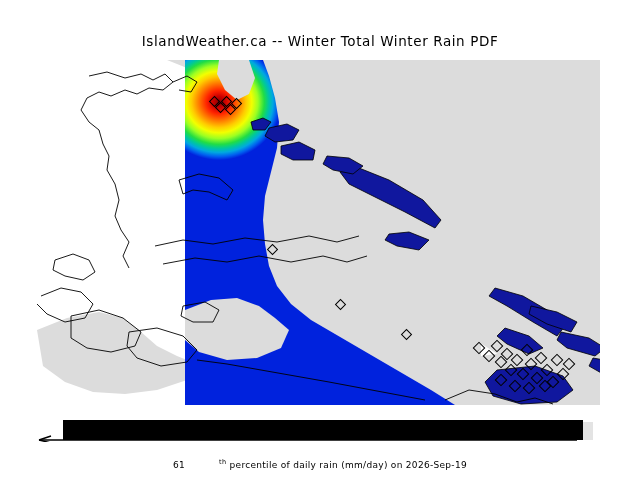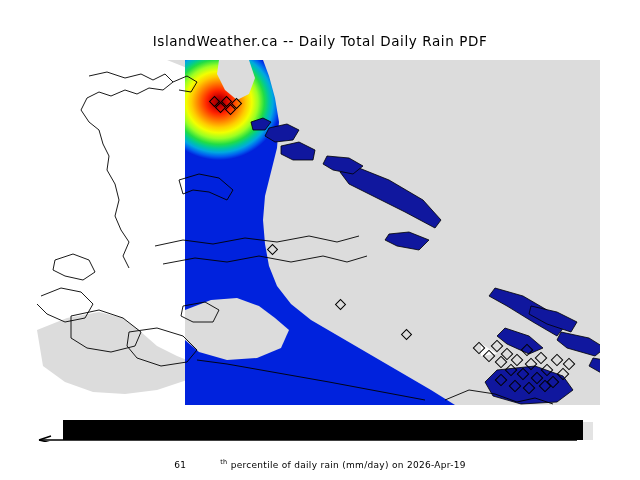--- a/index.html
+++ b/index.html
@@ -130,21 +130,21 @@
     font-size: 6.5px;
     vertical-align: super;
     margin-left: 34px;
   }
 </style>
 </head>
 <body>
 
 <div id="figure">
 
-  <div id="title">IslandWeather.ca -- Daily Total Daily Rain PDF</div>
+  <div id="title">IslandWeather.ca -- Winter Total Winter Rain PDF</div>
 
   <div id="map-panel">
 
     <svg class="coast-svg" viewBox="0 0 563 345" preserveAspectRatio="none">
 
       <path fill="#dcdcdc" stroke="none" d="M130,0 L563,0 L563,345 L540,345 L520,330 L495,316 L470,300
            L448,286 L424,272 L400,258 L372,244 L345,230 L318,218
            L292,206 L268,194 L246,182 L226,168 L210,152 L198,136
            L190,118 L186,100 L184,80 L182,58 L176,38 L166,20 L150,8 Z"></path>
 
@@ -265,16 +265,16 @@
   <div id="colorbar-wrap">
     <div id="colorbar"></div>
     <div id="colorbar-tail"></div>
     <svg id="colorbar-arrow" viewBox="0 0 540 8" preserveAspectRatio="none">
       <path d="M2,6 L540,6" stroke="#000000" stroke-width="1.4" fill="none"></path>
       <path d="M2,6 L14,2 M2,6 L14,9" stroke="#000000" stroke-width="1.4" fill="none"></path>
     </svg>
   </div>
 
   <div id="caption">
-    <span>61</span><sup>th</sup><span> percentile of daily rain (mm/day) on 2026-Apr-19</span>
+    <span>61</span><sup>th</sup><span> percentile of daily rain (mm/day) on 2026-Sep-19</span>
   </div>
 
 </div>
 
 </body></html>

